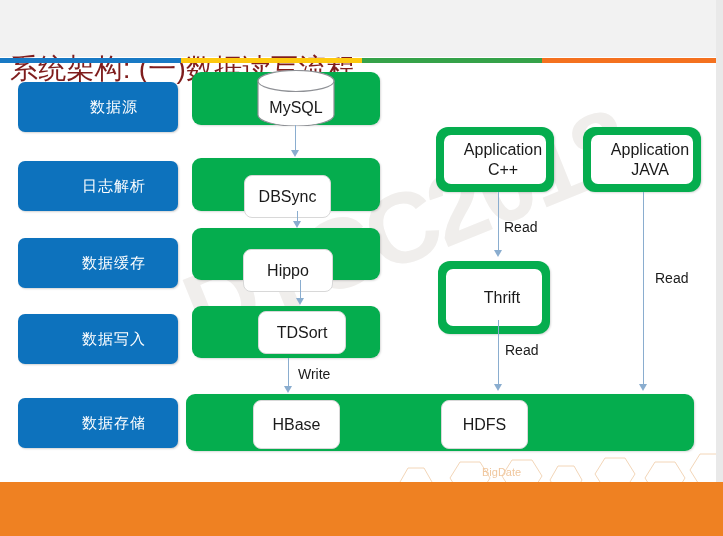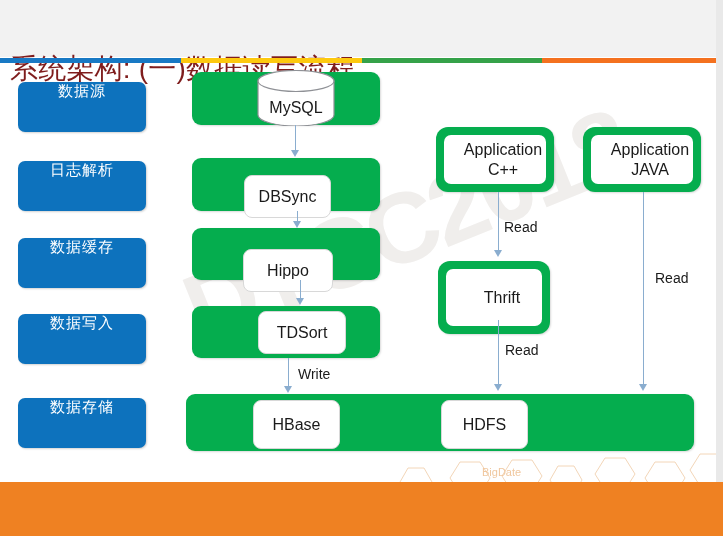--- a/index.html
+++ b/index.html
@@ -80,23 +80,25 @@
   .stage-box {
     position: absolute;
     left: 18px;
     width: 128px;
     height: 50px;
     background: #0d72bd;
     border-radius: 7px;
     color: #ffffff;
     font-size: 15px;
     display: flex;
+    align-items: center;
     justify-content: center;
     letter-spacing: 1px;
     box-shadow: 1px 1px 2px rgba(0,0,0,0.18);
+    padding-left: 32px;
   }
 
   
   .green-band {
     position: absolute;
     background: #05ad4e;
     border-radius: 9px;
     box-shadow: 1px 1px 2px rgba(0,0,0,0.15);
   }
   .white-node {

